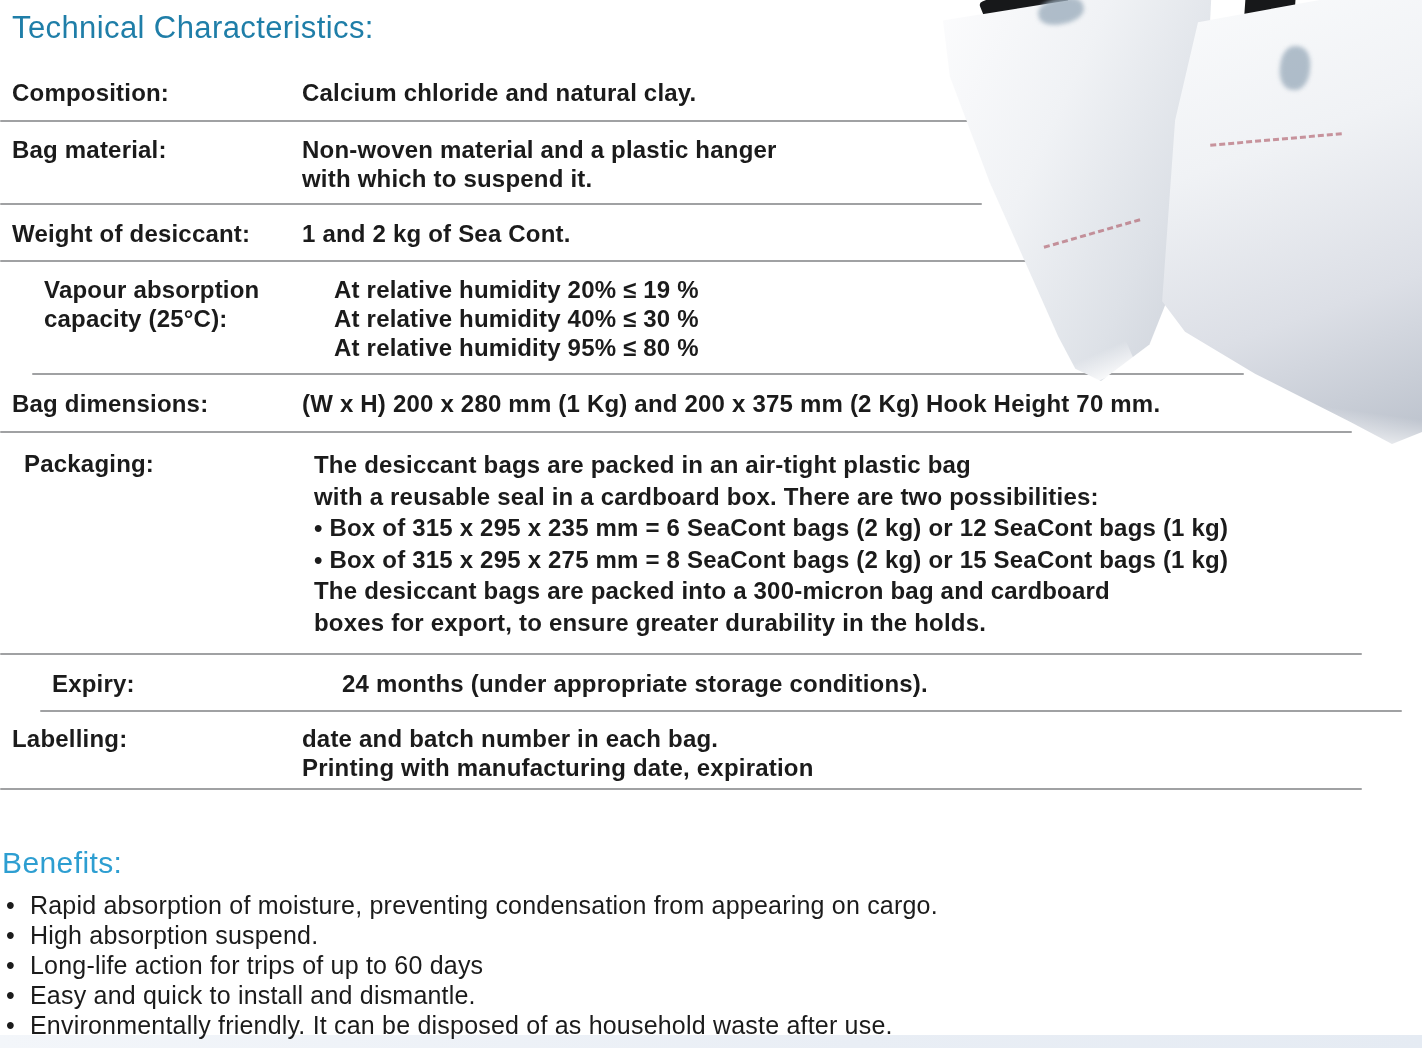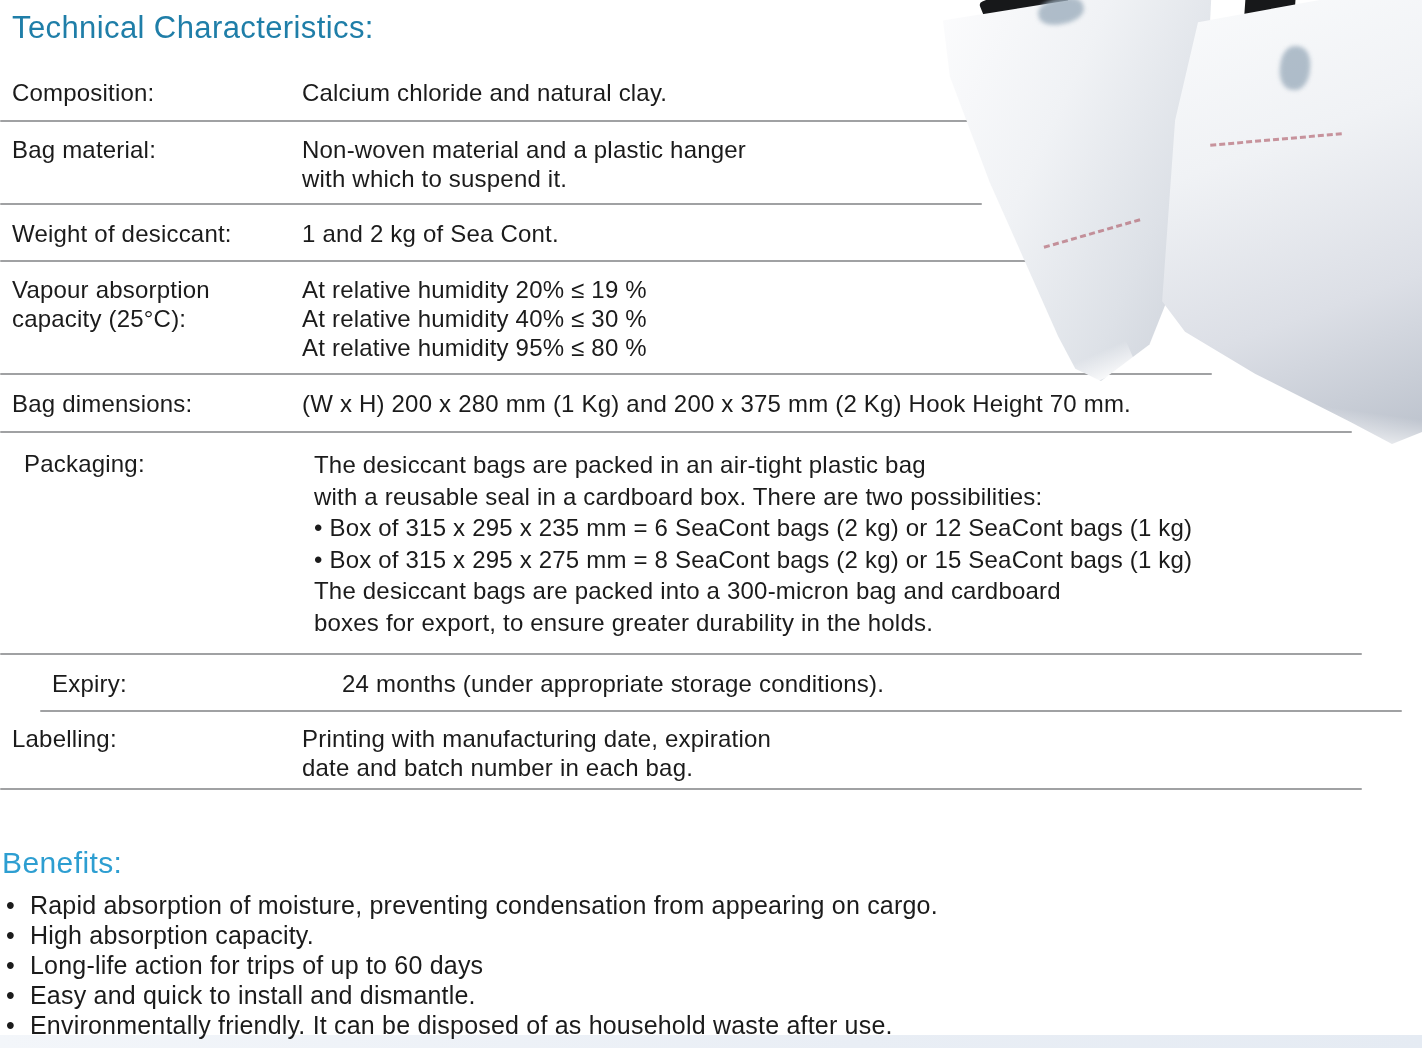--- a/index.html
+++ b/index.html
@@ -15,32 +15,33 @@
   .doc-title{
     position:absolute;left:12px;top:10px;
     font-size:31px;letter-spacing:.4px;
     color:#1f7ea8;
   }
   
   .spec-table{
     position:absolute;left:0;top:64px;width:1422px;
     font-size:24px;line-height:29px;letter-spacing:.2px;
     z-index:2;
+    font-weight:bold;
   }
   .row{position:relative;display:flex;}
   .rlabel{width:290px;padding-left:12px;flex:0 0 290px;}
   .rvalue{flex:1;}
   .rule{
     position:absolute;left:0;bottom:0;height:2px;
     background:#8f9193;opacity:.85;border-radius:1px;
   }
   .r1{padding:14px 0 15px 0;}
   .r2{padding:13px 0 12px 0;}
   .r3{padding:14px 0 14px 0;}
-  .r4{padding:13px 0 13px 0;}
+  .r4{padding:13px 0 13px 0;margin-left:32px;}
   .r5{padding:14px 0 15px 0;}
   .r6{padding:16px 0 17px 12px;}
   .r6 .rvalue div{line-height:31.5px;}
   .r7{padding:14px 0 14px 0;margin-left:40px;}
   .r8{padding:12px 0 8px 0;}
   
   .benefits{position:absolute;left:0;top:846px;width:1422px;z-index:2;}
   .benefits-title{
     font-size:30px;letter-spacing:.4px;color:#2d9ed1;
     padding-left:2px;margin-bottom:10px;
@@ -177,38 +178,38 @@
         <div>24 months (under appropriate storage conditions).</div>
       </div>
     <div class="rule" style="width:1362px"></div>
   </div>
 
   <div class="row r8">
     <div class="rlabel">
         <div>Labelling:</div>
       </div>
     <div class="rvalue">
+      <div>date and batch number in each bag.</div>
       <div>Printing with manufacturing date, expiration</div>
-      <div>date and batch number in each bag.</div>
     </div>
     <div class="rule" style="width:1362px"></div>
   </div>
 
 </div>
 
 <div class="benefits">
   <div class="benefits-title">Benefits:</div>
 
   <div class="benefit-item">
     <span class="dot">•</span>
     <span>Rapid absorption of moisture, preventing condensation from appearing on cargo.</span>
   </div>
   <div class="benefit-item">
     <span class="dot">•</span>
-    <span>High absorption capacity.</span>
+    <span>High absorption suspend.</span>
   </div>
   <div class="benefit-item">
     <span class="dot">•</span>
     <span>Long-life action for trips of up to 60 days</span>
   </div>
   <div class="benefit-item">
     <span class="dot">•</span>
     <span>Easy and quick to install and dismantle.</span>
   </div>
   <div class="benefit-item">

